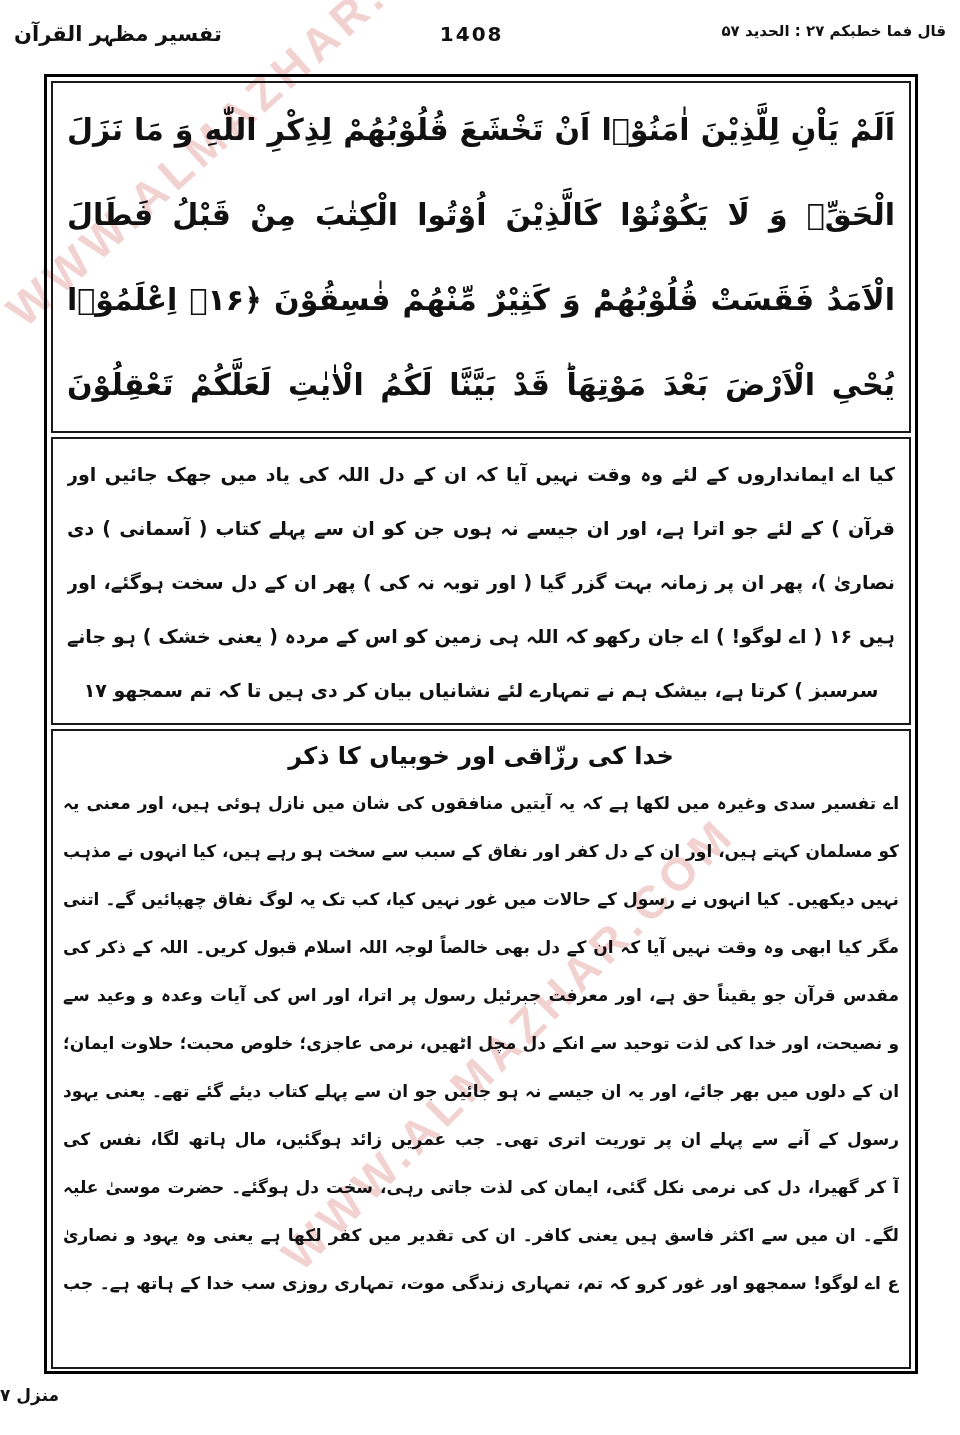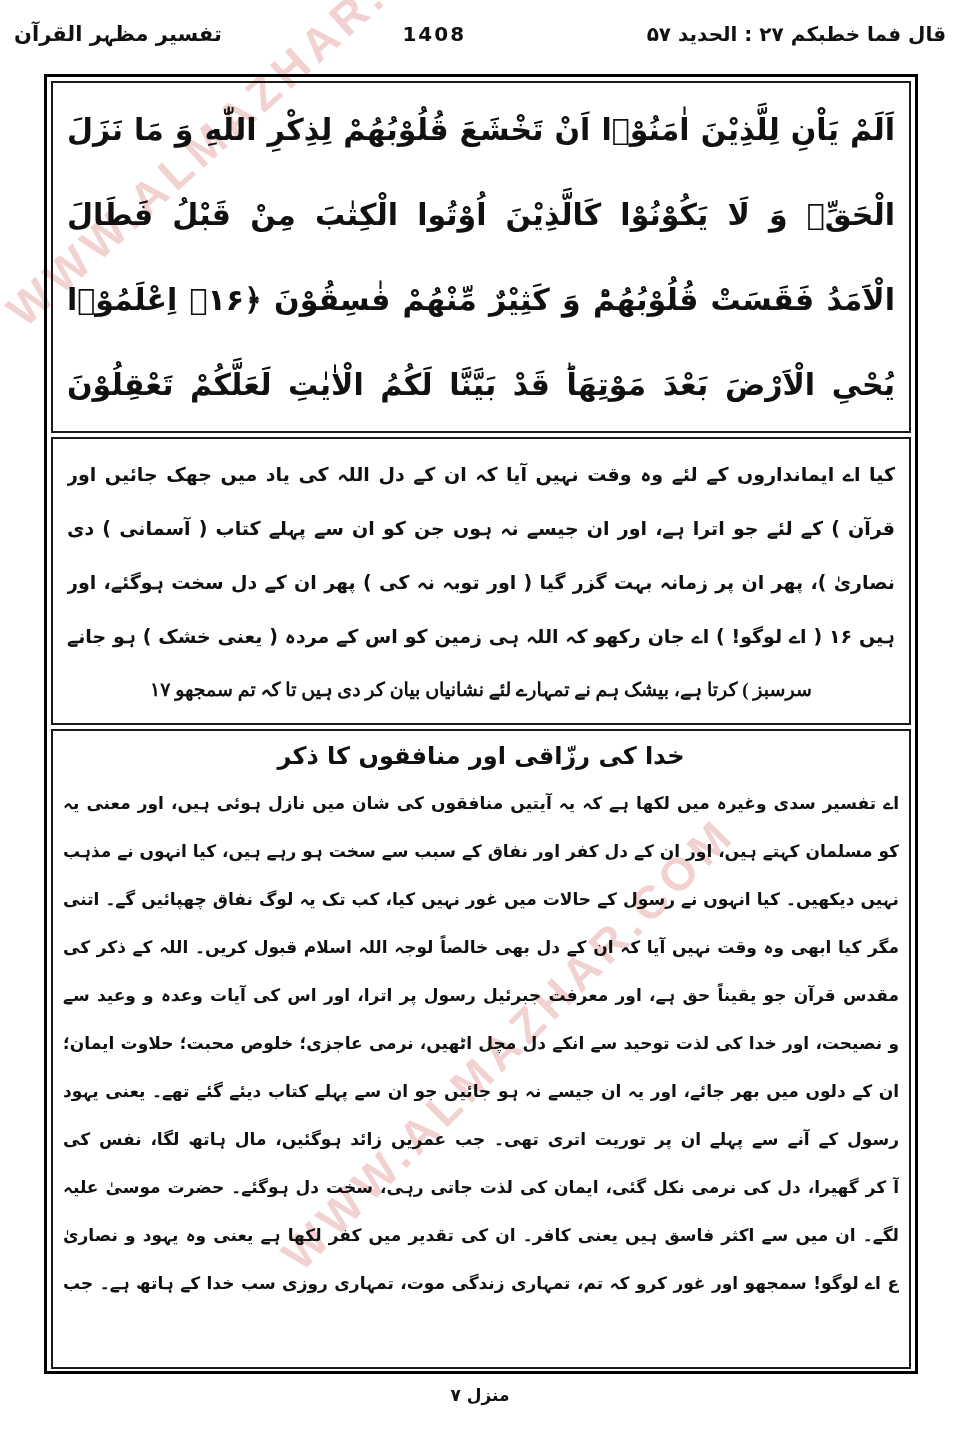--- a/index.html
+++ b/index.html
@@ -8,21 +8,21 @@
     font-family:"DejaVu Sans",sans-serif;color:#111;overflow:hidden;
   }
   
   .header{
     position:absolute;top:22px;left:0;right:0;height:42px;
     display:flex;flex-direction:row-reverse;justify-content:space-between;align-items:flex-start;
     padding:0 14px;direction:rtl;
   }
   .header .h-right{font-size:21px;font-weight:bold;}
   .header .h-center{font-size:20px;font-weight:bold;letter-spacing:2px;}
-  .header .h-left{font-size:20px;font-weight:bold;}
+  .header .h-left{font-size:15px;font-weight:bold;}
   
   .wm{
     position:absolute;white-space:nowrap;font-weight:bold;
     font-size:46px;letter-spacing:6px;z-index:0;pointer-events:none;
     font-family:"Liberation Sans",sans-serif;
   }
   .wm1{left:14px;top:290px;transform:rotate(-42deg);transform-origin:left center;}
   .wm2{left:290px;top:1235px;transform:rotate(-45deg);transform-origin:left center;}
   
   .frame{
@@ -36,34 +36,34 @@
   
   .qline{
     direction:rtl;font-size:30px;font-weight:bold;line-height:85px;height:85px;
     text-align:justify;text-align-last:justify;overflow:hidden;
   }
   .qline.center{text-align-last:center;}
   .tline{
     direction:rtl;font-size:19px;font-weight:bold;line-height:54px;height:54px;
     text-align:justify;text-align-last:justify;overflow:hidden;
   }
-  .tline.center{text-align-last:center;font-family:Liberation Serif, serif;}
+  .tline.center{text-align-last:center;}
   .heading{
     direction:rtl;text-align:center;font-size:24px;font-weight:bold;
     line-height:46px;height:46px;overflow:hidden;
   }
   .cline{
     direction:rtl;font-size:17px;font-weight:bold;line-height:48px;height:48px;
     text-align:justify;text-align-last:justify;overflow:hidden;
   }
   .cline.endleft{text-align-last:left;}
   
   .footer{
     position:absolute;top:1385px;left:0;width:100%;
-    text-align:center;font-size:17px;font-weight:bold;direction:rtl;
+    text-align:left;font-size:17px;font-weight:bold;direction:rtl;
   }
 </style>
 </head>
 <body>
 
 <div class="wm wm1" style="color:rgba(217,122,122,0.35);">WWW.ALMAZHAR.COM</div>
 <div class="wm wm2" style="color:rgba(217,122,122,0.35);">WWW.ALMAZHAR.COM</div>
 
 <div class="header">
   <div class="h-right">تفسیر مظہر القرآن</div>
@@ -82,21 +82,21 @@
 
   <div class="section sec-trans">
     <div class="tline">کیا اے ایمانداروں کے لئے وہ وقت نہیں آیا کہ ان کے دل اللہ کی یاد میں جھک جائیں اور اس حق ( یعنی</div>
     <div class="tline">قرآن ) کے لئے جو اترا ہے، اور ان جیسے نہ ہوں جن کو ان سے پہلے کتاب ( آسمانی ) دی گئی تھی ( یعنی یہود و</div>
     <div class="tline">نصاریٰ )، پھر ان پر زمانہ بہت گزر گیا ( اور توبہ نہ کی ) پھر ان کے دل سخت ہوگئے، اور ان میں بہت لوگ فاسق</div>
     <div class="tline">ہیں ۱۶ ( اے لوگو! ) اے جان رکھو کہ اللہ ہی زمین کو اس کے مردہ ( یعنی خشک ) ہو جانے کے بعد زندہ ( یعنی</div>
     <div class="tline center">سرسبز ) کرتا ہے، بیشک ہم نے تمہارے لئے نشانیاں بیان کر دی ہیں تا کہ تم سمجھو ۱۷</div>
   </div>
 
   <div class="section sec-comm">
-    <div class="heading">خدا کی رزّاقی اور منافقوں کا ذکر</div>
+    <div class="heading">خدا کی رزّاقی اور خوبیاں کا ذکر</div>
     <div class="cline">اے تفسیر سدی وغیرہ میں لکھا ہے کہ یہ آیتیں منافقوں کی شان میں نازل ہوئی ہیں، اور معنی یہ ہیں کہ جو لوگ ظاہر میں اپنے آپ</div>
     <div class="cline">کو مسلمان کہتے ہیں، اور ان کے دل کفر اور نفاق کے سبب سے سخت ہو رہے ہیں، کیا انہوں نے مذہب مقدس اسلام کی خوبیاں</div>
     <div class="cline">نہیں دیکھیں۔ کیا انہوں نے رسول کے حالات میں غور نہیں کیا، کب تک یہ لوگ نفاق چھپائیں گے۔ اتنی باتیں سب ہوگئیں</div>
     <div class="cline">مگر کیا ابھی وہ وقت نہیں آیا کہ ان کے دل بھی خالصاً لوجہ اللہ اسلام قبول کریں۔ اللہ کے ذکر کی ہیبت سے اور وہ روشنی اور</div>
     <div class="cline">مقدس قرآن جو یقیناً حق ہے، اور معرفت جبرئیل رسول پر اترا، اور اس کی آیات وعدہ و وعید سے امر و نہی، حلال و حرام، وعظ</div>
     <div class="cline">و نصیحت، اور خدا کی لذت توحید سے انکے دل مچل اٹھیں، نرمی عاجزی؛ خلوص محبت؛ حلاوت ایمان؛ ذوق شوق؛ خضوع خشوع</div>
     <div class="cline">ان کے دلوں میں بھر جائے، اور یہ ان جیسے نہ ہو جائیں جو ان سے پہلے کتاب دیئے گئے تھے۔ یعنی یہود کو کہ علم توراۃ ملا تھا،</div>
     <div class="cline">رسول کے آنے سے پہلے ان پر توریت اتری تھی۔ جب عمریں زائد ہوگئیں، مال ہاتھ لگا، نفس کی آرزوؤں اور خواہشوں نے</div>
     <div class="cline">آ کر گھیرا، دل کی نرمی نکل گئی، ایمان کی لذت جاتی رہی، سخت دل ہوگئے۔ حضرت موسیٰ علیہ السلام کے دین کی مخالفت کرنے</div>
     <div class="cline">لگے۔ ان میں سے اکثر فاسق ہیں یعنی کافر۔ ان کی تقدیر میں کفر لکھا ہے یعنی وہ یہود و نصاریٰ جو آنحضرت صلی اللہ علیہ وسلم پر ایمان</div>

